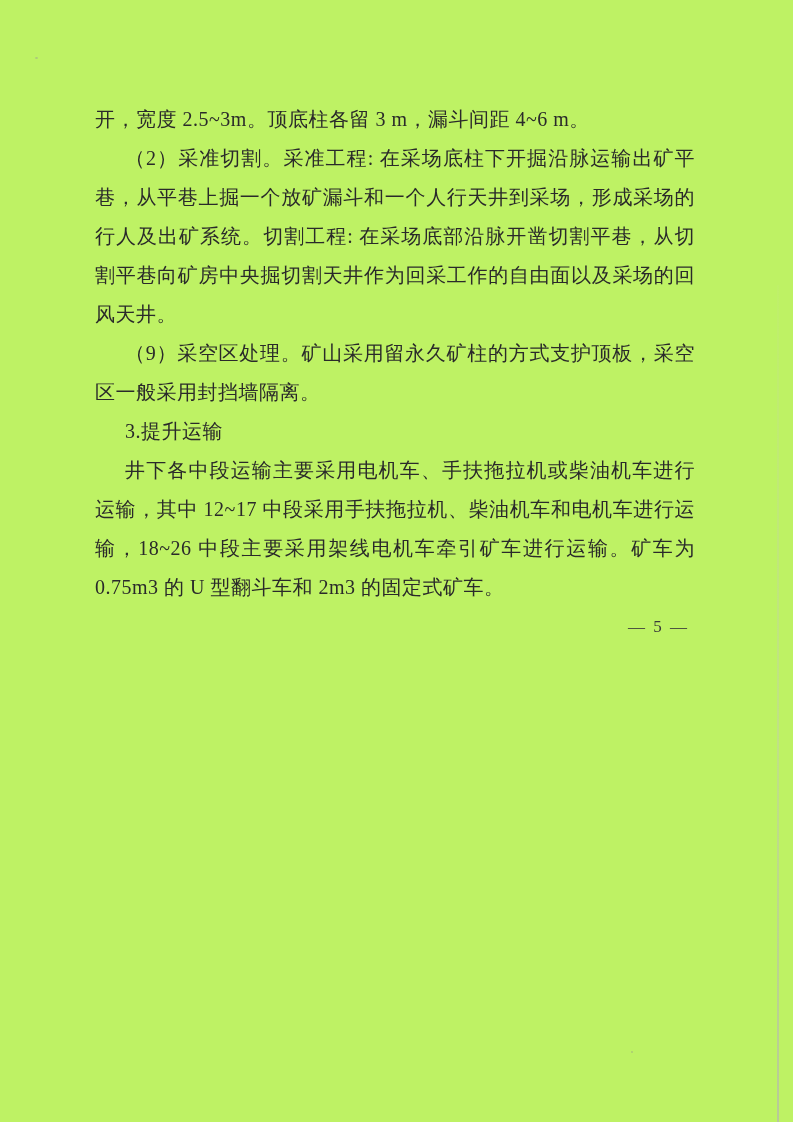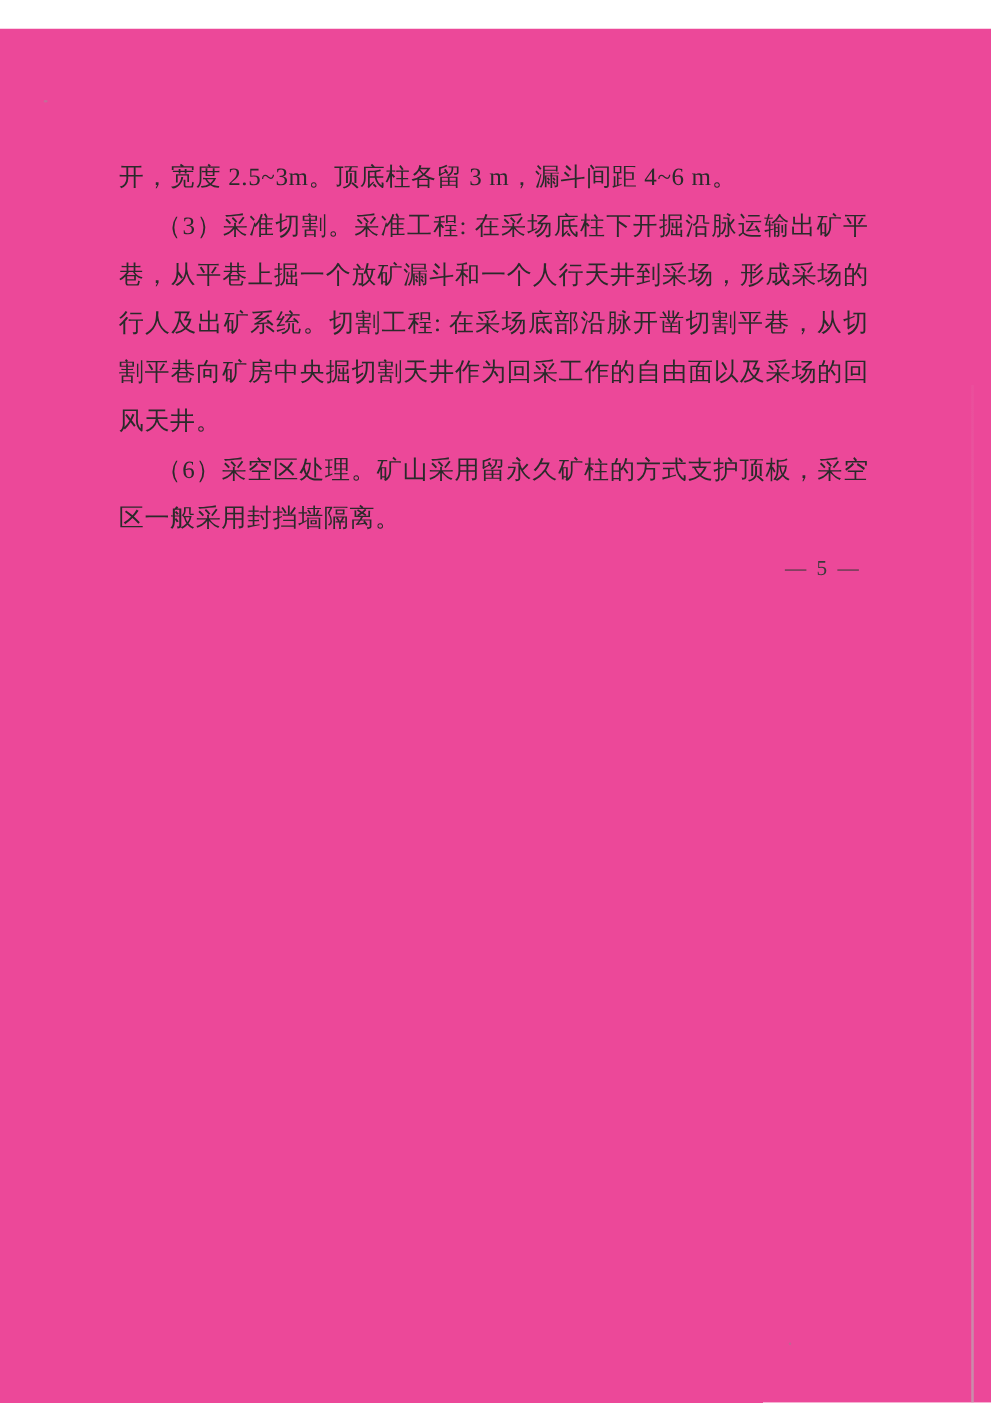--- a/index.html
+++ b/index.html
@@ -11,22 +11,21 @@
     width: 793px;
     height: 1122px;
     position: relative;
     overflow: hidden;
     font-family: "Liberation Serif", "DejaVu Serif", serif;
     color: #262626;
   }
   .page {
     position: absolute;
     inset: 0;
-    background: #ec4899;
-    margin-top: 23px;
+    background: #bef264;
   }
   .text-block {
     position: absolute;
     left: 95px;
     top: 100px;
     width: 600px;
     font-size: 20px;
     line-height: 39px;
     text-align: justify;
     letter-spacing: 0.5px;
@@ -79,22 +78,24 @@
     border-radius: 50%;
   }
 </style>
 </head>
 <body>
 
 <div class="page">
 
   <div class="text-block">
     <p>开，宽度 2.5~3m。顶底柱各留 3 m，漏斗间距 4~6 m。</p>
-    <p class="indent">（3）采准切割。采准工程: 在采场底柱下开掘沿脉运输出矿平巷，从平巷上掘一个放矿漏斗和一个人行天井到采场，形成采场的行人及出矿系统。切割工程: 在采场底部沿脉开凿切割平巷，从切割平巷向矿房中央掘切割天井作为回采工作的自由面以及采场的回风天井。</p>
-    <p class="indent">（6）采空区处理。矿山采用留永久矿柱的方式支护顶板，采空区一般采用封挡墙隔离。</p>
+    <p class="indent">（2）采准切割。采准工程: 在采场底柱下开掘沿脉运输出矿平巷，从平巷上掘一个放矿漏斗和一个人行天井到采场，形成采场的行人及出矿系统。切割工程: 在采场底部沿脉开凿切割平巷，从切割平巷向矿房中央掘切割天井作为回采工作的自由面以及采场的回风天井。</p>
+    <p class="indent">（9）采空区处理。矿山采用留永久矿柱的方式支护顶板，采空区一般采用封挡墙隔离。</p>
+    <p class="indent">3.提升运输</p>
+    <p class="indent">井下各中段运输主要采用电机车、手扶拖拉机或柴油机车进行运输，其中 12~17 中段采用手扶拖拉机、柴油机车和电机车进行运输，18~26 中段主要采用架线电机车牵引矿车进行运输。矿车为 0.75m3 的 U 型翻斗车和 2m3 的固定式矿车。</p>
 
     <div class="page-number">— 5 —</div>
   </div>
 
   <div class="scan-edge-line"></div>
   <div class="speck-1"></div>
   <div class="speck-2"></div>
 
 </div>
 

